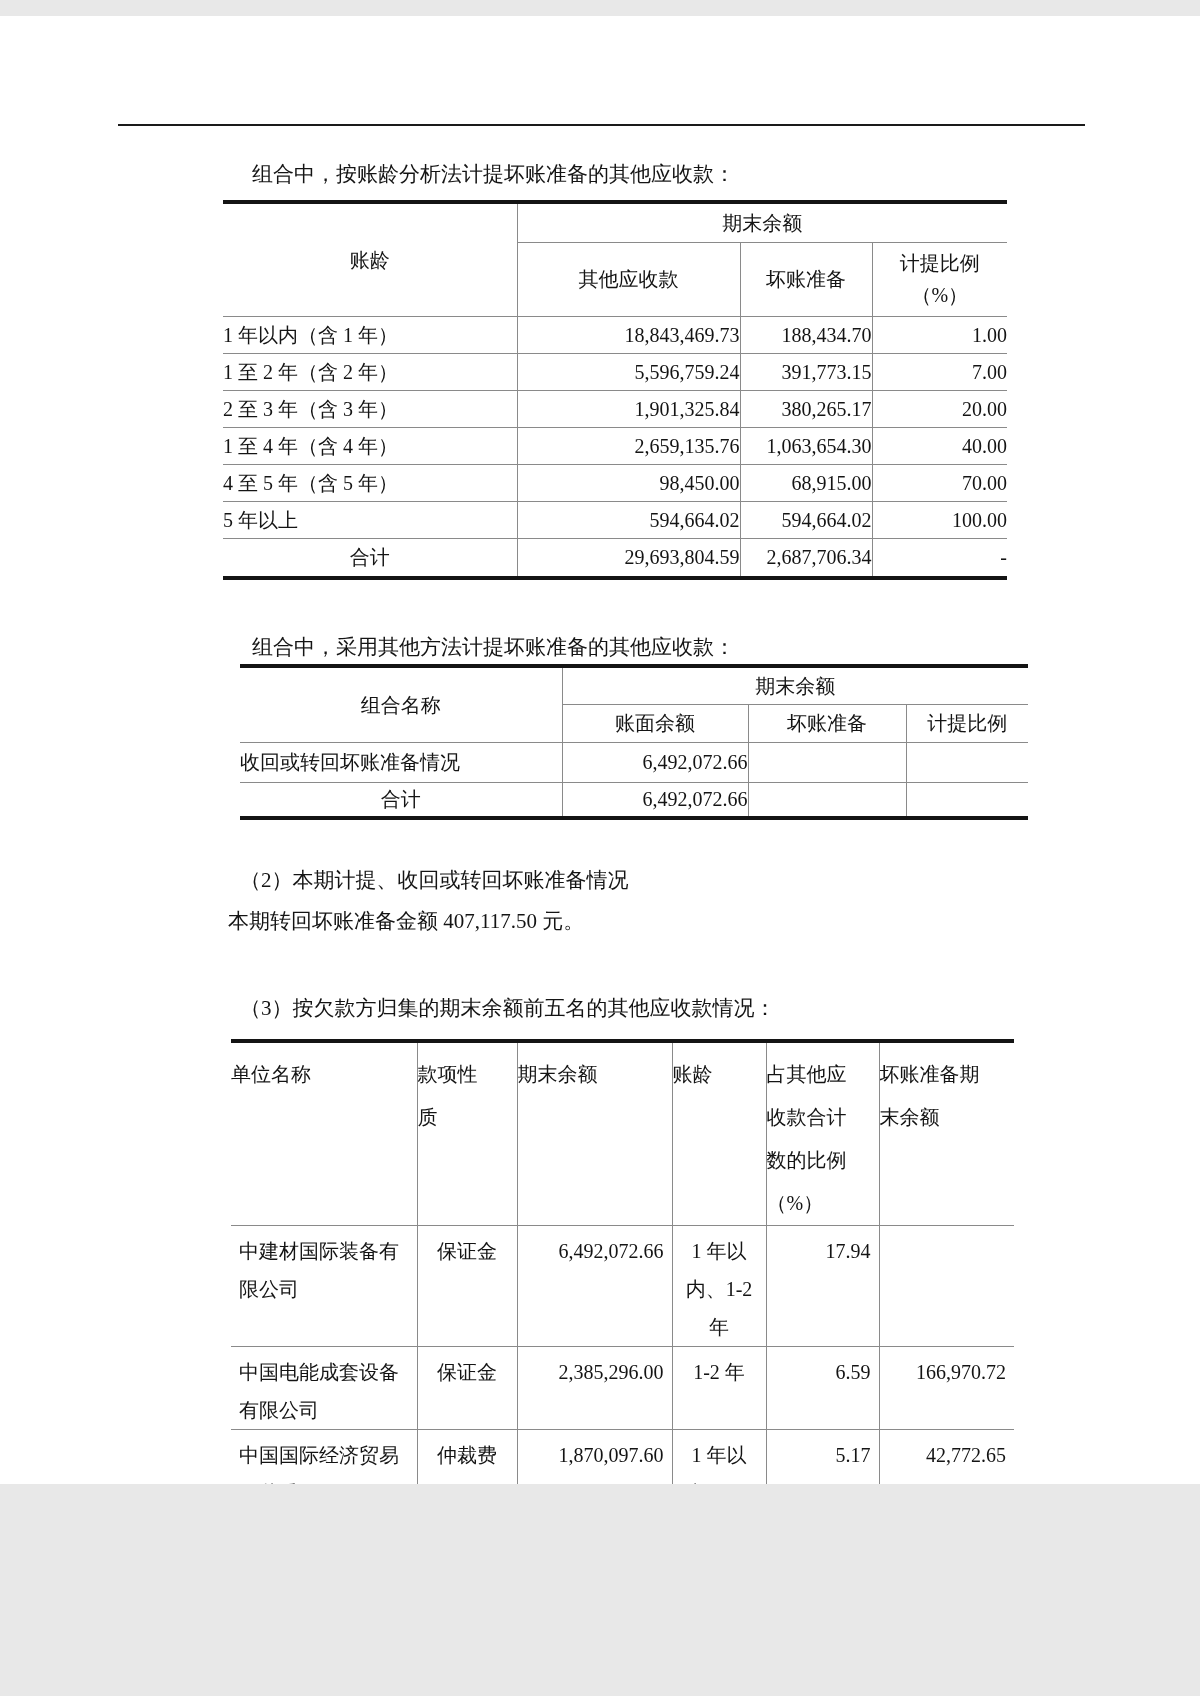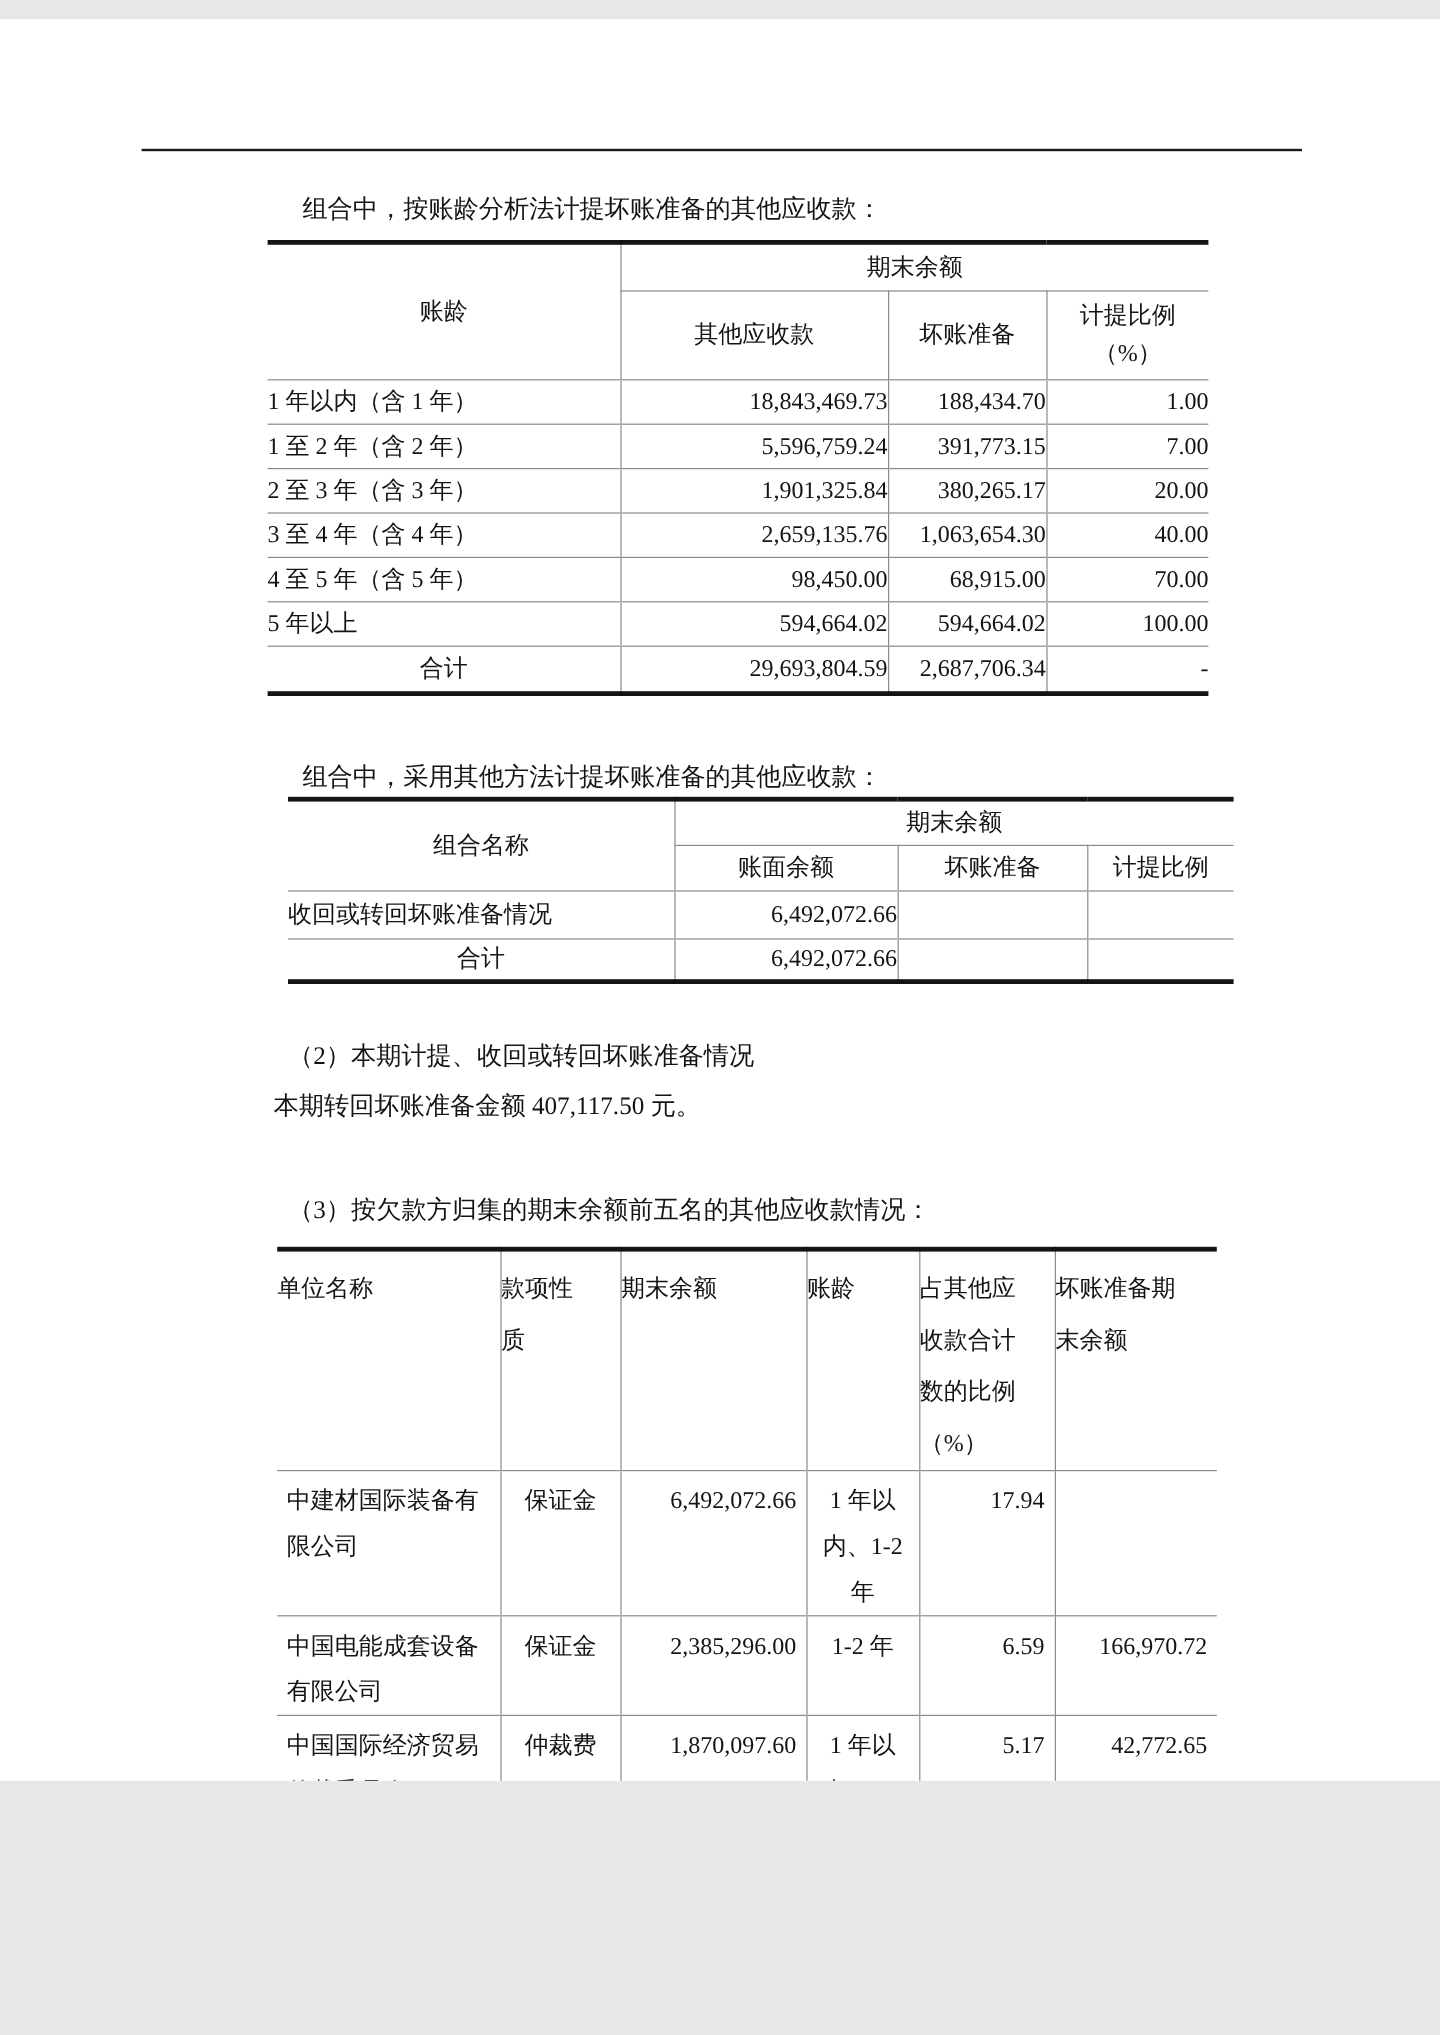--- a/index.html
+++ b/index.html
@@ -95,21 +95,21 @@
         <td class="num">391,773.15</td>
         <td class="num-tight">7.00</td>
       </tr>
       <tr class="r37">
         <td class="lbl">2 至 3 年（含 3 年）</td>
         <td class="num">1,901,325.84</td>
         <td class="num">380,265.17</td>
         <td class="num-tight">20.00</td>
       </tr>
       <tr class="r37">
-        <td class="lbl">3 至 4 年（含 4 年）</td>
+        <td class="lbl">1 至 4 年（含 4 年）</td>
         <td class="num">2,659,135.76</td>
         <td class="num">1,063,654.30</td>
         <td class="num-tight">40.00</td>
       </tr>
       <tr class="r37">
         <td class="lbl">4 至 5 年（含 5 年）</td>
         <td class="num">98,450.00</td>
         <td class="num">68,915.00</td>
         <td class="num-tight">70.00</td>
       </tr>

